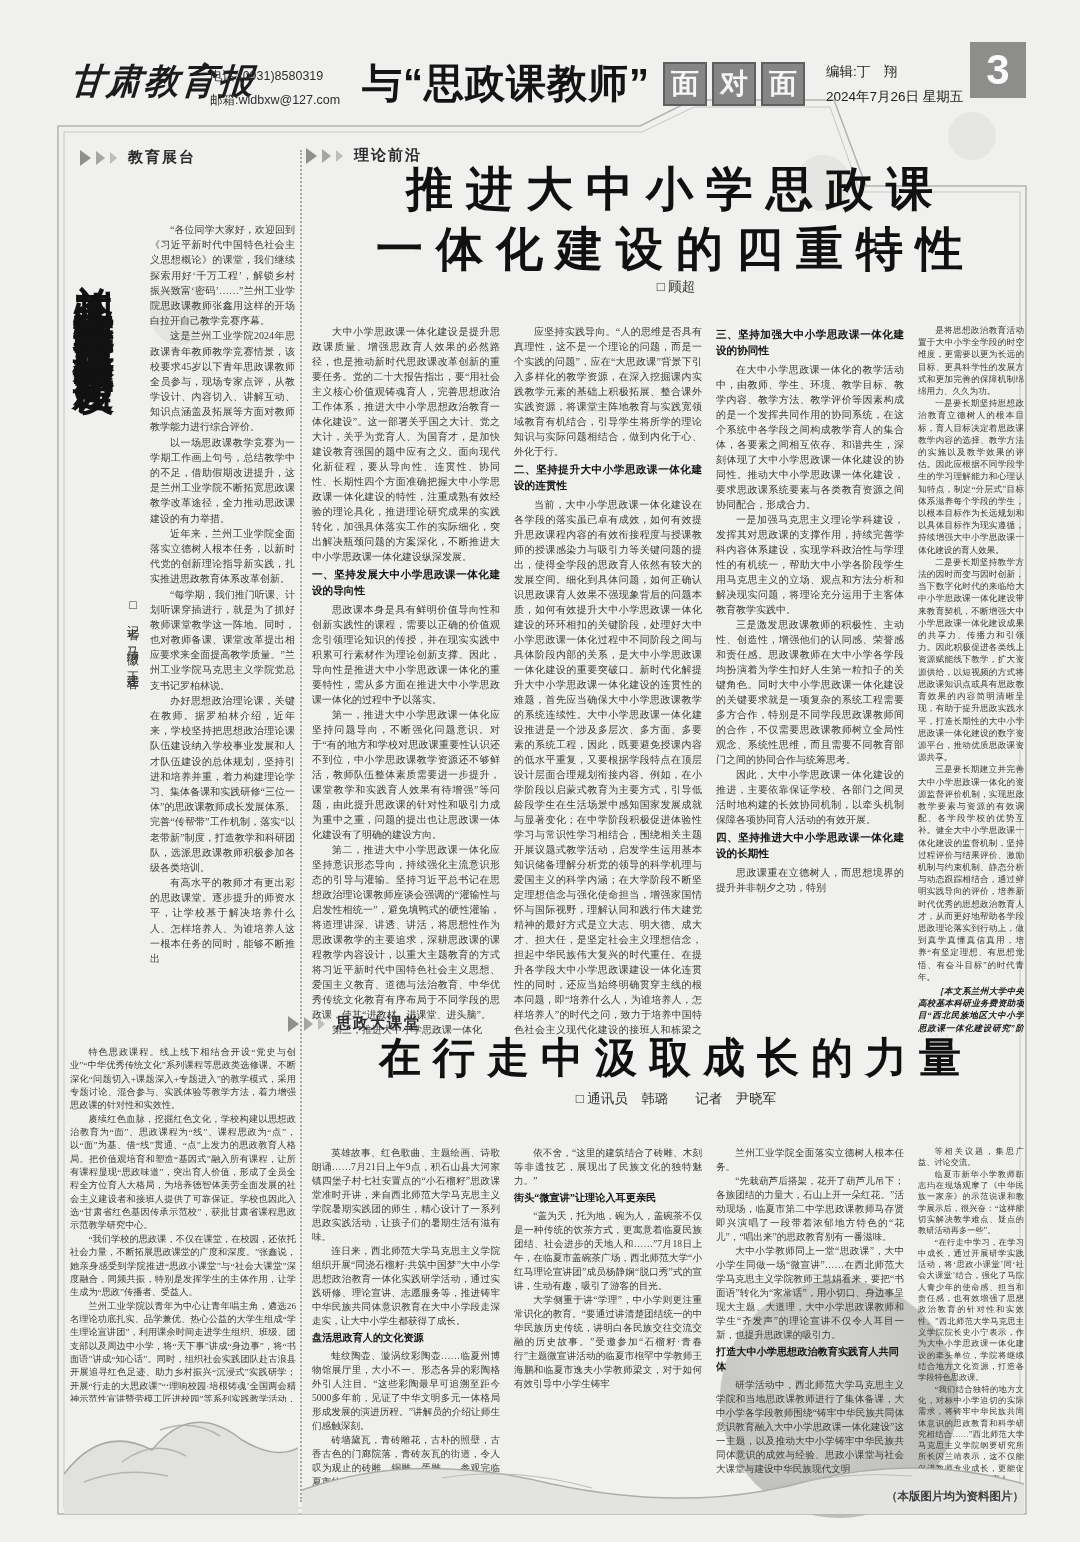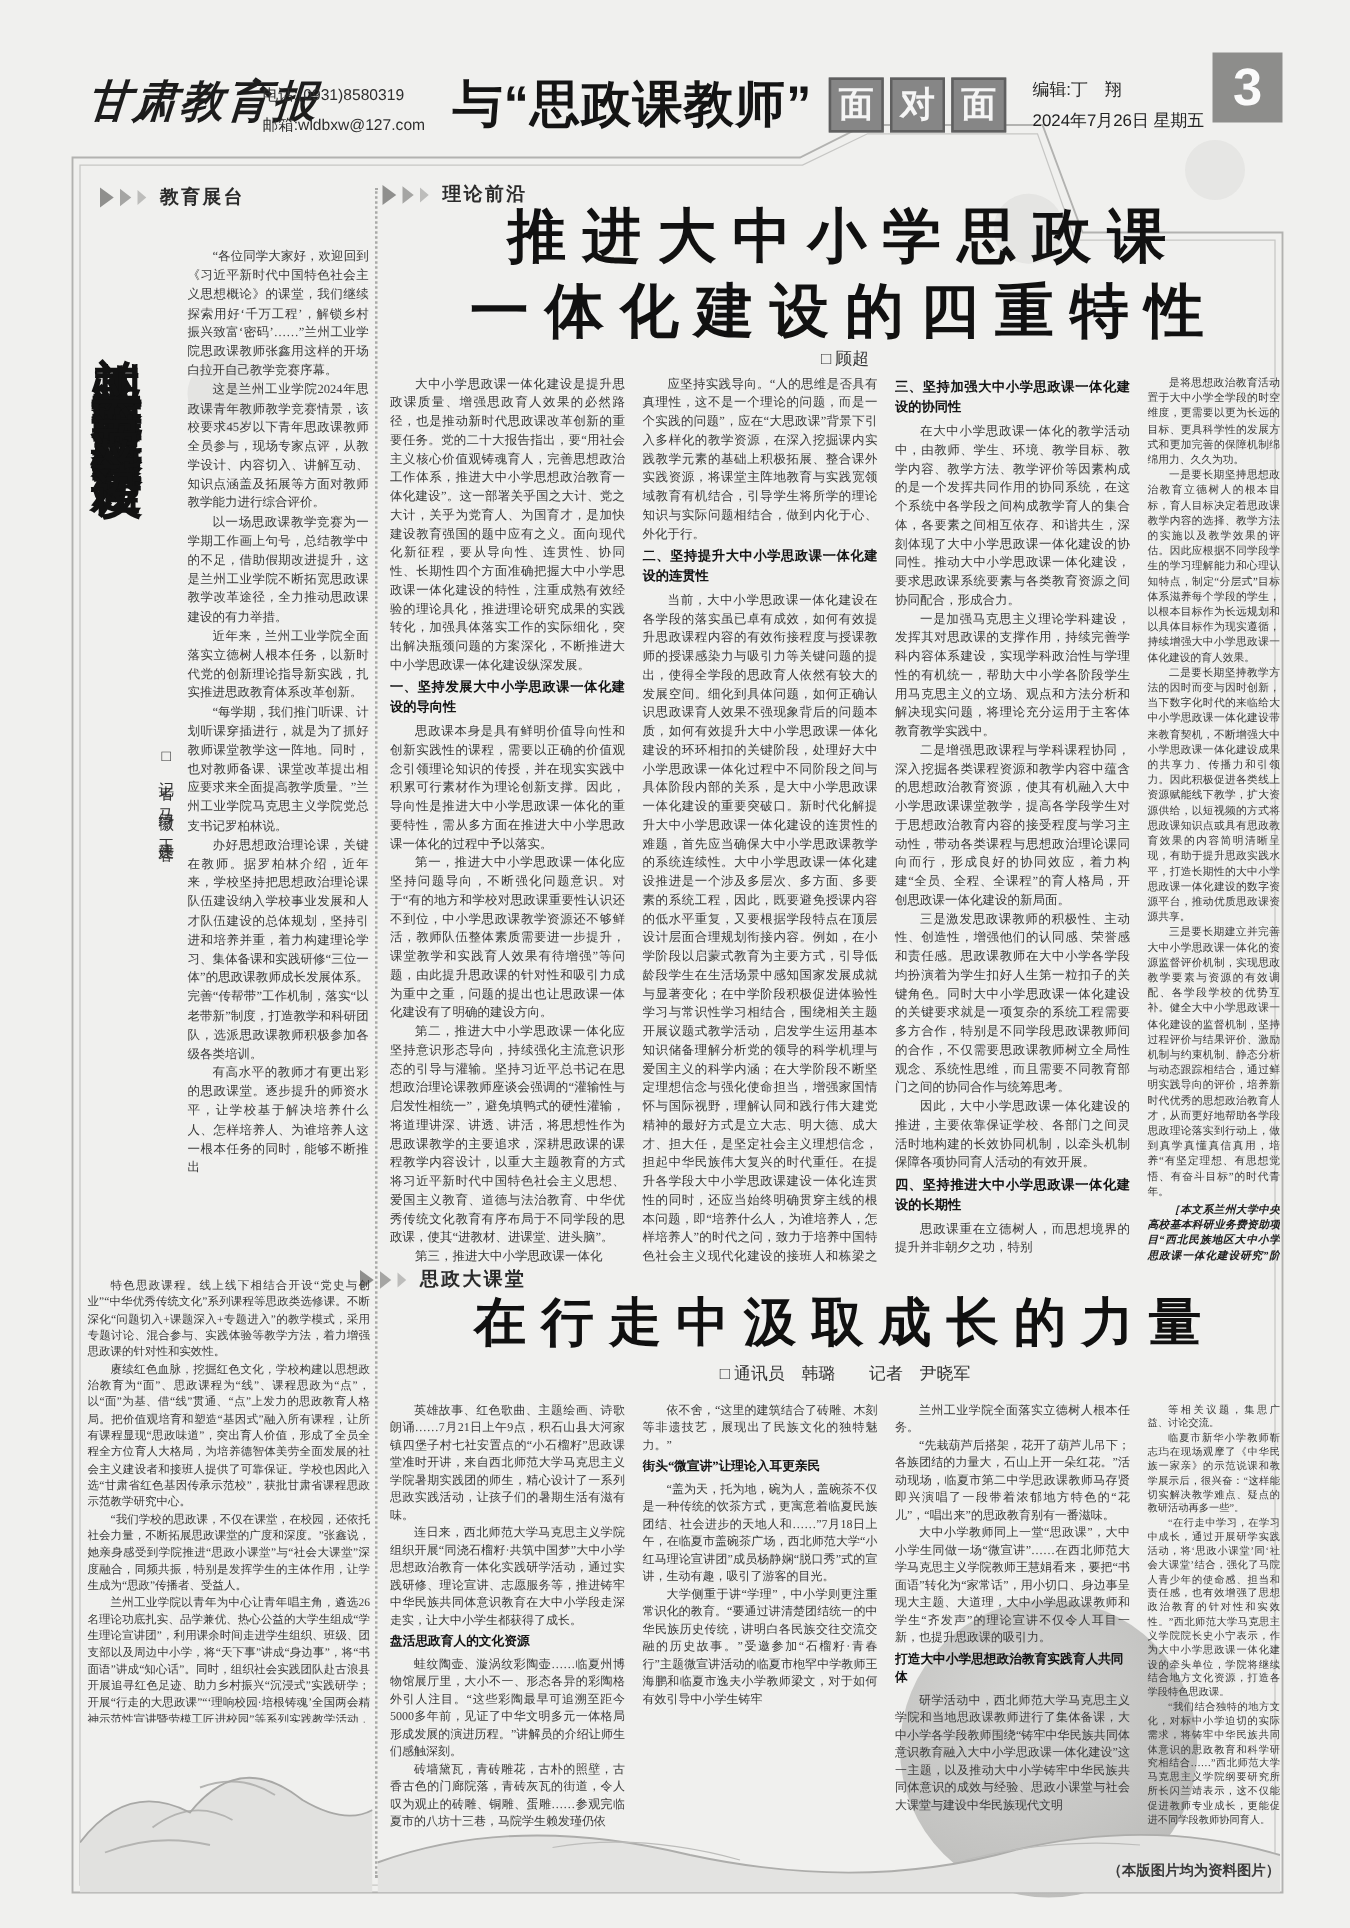--- a/index.html
+++ b/index.html
@@ -43,21 +43,21 @@
   .main-title{left:330px;width:692px;text-align:center;font-weight:900;color:#111;
     font-size:47px;letter-spacing:13px;font-family:"Liberation Serif",serif;}
   .byline{left:330px;width:692px;text-align:center;font-size:13.5px;color:#333;}
   .vtitle{left:68px;top:252px;height:800px;writing-mode:vertical-rl;text-orientation:upright;
     font-size:41px;font-weight:900;color:#121212;letter-spacing:5px;line-height:1.25;}
   .vbyline{left:124px;top:598px;height:250px;writing-mode:vertical-rl;text-orientation:upright;
     font-size:12.5px;color:#2e2e2e;letter-spacing:3px;}
   .bottom-title{left:330px;width:692px;text-align:center;font-weight:900;color:#101010;
     font-size:42px;letter-spacing:12px;}
   
-  .col{overflow:hidden;text-align:justify;}
+  .col{overflow:hidden;text-align:justify;margin-top:24px;}
   .col p.para{margin:0;text-indent:2em;}
   .col h4.subhead{margin:3px 0;font-size:1.06em;color:#141414;font-weight:bold;text-indent:0;}
   .col h4.centered{text-align:left;text-indent:0;}
   .col p.fund-note{margin:2px 0 0;font-style:italic;font-weight:bold;text-indent:2em;color:#222;}
   .ltext{left:150px;top:198px;width:145px;height:822px;font-size:10px;line-height:1.52;}
   .lwide{left:70px;top:1022px;width:226px;height:356px;font-size:9.2px;line-height:1.45;}
   .mc{top:300px;height:712px;font-size:10px;line-height:1.5;}
   .mc1{left:312px;width:188px;}
   .mc2{left:514px;width:188px;}
   .mc3{left:716px;width:188px;}
@@ -136,21 +136,20 @@
   </div>
 <div class="abs col mc mc2">
     <p class="para">应坚持实践导向。“人的思维是否具有真理性，这不是一个理论的问题，而是一个实践的问题”，应在“大思政课”背景下引入多样化的教学资源，在深入挖掘课内实践教学元素的基础上积极拓展、整合课外实践资源，将课堂主阵地教育与实践宽领域教育有机结合，引导学生将所学的理论知识与实际问题相结合，做到内化于心、外化于行。</p>
     <h4 class="subhead">二、坚持提升大中小学思政课一体化建设的连贯性</h4>
     <p class="para">当前，大中小学思政课一体化建设在各学段的落实虽已卓有成效，如何有效提升思政课程内容的有效衔接程度与授课教师的授课感染力与吸引力等关键问题的提出，使得全学段的思政育人依然有较大的发展空间。细化到具体问题，如何正确认识思政课育人效果不强现象背后的问题本质，如何有效提升大中小学思政课一体化建设的环环相扣的关键阶段，处理好大中小学思政课一体化过程中不同阶段之间与具体阶段内部的关系，是大中小学思政课一体化建设的重要突破口。新时代化解提升大中小学思政课一体化建设的连贯性的难题，首先应当确保大中小学思政课教学的系统连续性。大中小学思政课一体化建设推进是一个涉及多层次、多方面、多要素的系统工程，因此，既要避免授课内容的低水平重复，又要根据学段特点在顶层设计层面合理规划衔接内容。例如，在小学阶段以启蒙式教育为主要方式，引导低龄段学生在生活场景中感知国家发展成就与显著变化；在中学阶段积极促进体验性学习与常识性学习相结合，围绕相关主题开展议题式教学活动，启发学生运用基本知识储备理解分析党的领导的科学机理与爱国主义的科学内涵；在大学阶段不断坚定理想信念与强化使命担当，增强家国情怀与国际视野，理解认同和践行伟大建党精神的最好方式是立大志、明大德、成大才、担大任，是坚定社会主义理想信念，担起中华民族伟大复兴的时代重任。在提升各学段大中小学思政课建设一体化连贯性的同时，还应当始终明确贯穿主线的根本问题，即“培养什么人，为谁培养人，怎样培养人”的时代之问，致力于培养中国特色社会主义现代化建设的接班人和栋梁之材，培养担当民族复兴大任的时代新人。</p>
   </div>
 <div class="abs col mc mc3">
     <h4 class="subhead">三、坚持加强大中小学思政课一体化建设的协同性</h4>
     <p class="para">在大中小学思政课一体化的教学活动中，由教师、学生、环境、教学目标、教学内容、教学方法、教学评价等因素构成的是一个发挥共同作用的协同系统，在这个系统中各学段之间构成教学育人的集合体，各要素之间相互依存、和谐共生，深刻体现了大中小学思政课一体化建设的协同性。推动大中小学思政课一体化建设，要求思政课系统要素与各类教育资源之间协同配合，形成合力。</p>
     <p class="para">一是加强马克思主义理论学科建设，发挥其对思政课的支撑作用，持续完善学科内容体系建设，实现学科政治性与学理性的有机统一，帮助大中小学各阶段学生用马克思主义的立场、观点和方法分析和解决现实问题，将理论充分运用于主客体教育教学实践中。</p>
-    <p class="para">二是增强思政课程与学科课程协同，深入挖掘各类课程资源和教学内容中蕴含的思想政治教育资源，使其有机融入大中小学思政课课堂教学，提高各学段学生对于思想政治教育内容的接受程度与学习主动性，带动各类课程与思想政治理论课同向而行，形成良好的协同效应，着力构建“全员、全程、全课程”的育人格局，开创思政课一体化建设的新局面。</p>
     <p class="para">三是激发思政课教师的积极性、主动性、创造性，增强他们的认同感、荣誉感和责任感。思政课教师在大中小学各学段均扮演着为学生扣好人生第一粒扣子的关键角色。同时大中小学思政课一体化建设的关键要求就是一项复杂的系统工程需要多方合作，特别是不同学段思政课教师间的合作，不仅需要思政课教师树立全局性观念、系统性思维，而且需要不同教育部门之间的协同合作与统筹思考。</p>
     <p class="para">因此，大中小学思政课一体化建设的推进，主要依靠保证学校、各部门之间灵活时地构建的长效协同机制，以牵头机制保障各项协同育人活动的有效开展。</p>
     <h4 class="subhead">四、坚持推进大中小学思政课一体化建设的长期性</h4>
     <p class="para">思政课重在立德树人，而思想境界的提升并非朝夕之功，特别</p>
   </div>
 <div class="abs col mc mc4">
     <p class="para">是将思想政治教育活动置于大中小学全学段的时空维度，更需要以更为长远的目标、更具科学性的发展方式和更加完善的保障机制绵绵用力、久久为功。</p>
     <p class="para">一是要长期坚持思想政治教育立德树人的根本目标，育人目标决定着思政课教学内容的选择、教学方法的实施以及教学效果的评估。因此应根据不同学段学生的学习理解能力和心理认知特点，制定“分层式”目标体系滋养每个学段的学生，以根本目标作为长远规划和以具体目标作为现实遵循，持续增强大中小学思政课一体化建设的育人效果。</p>
     <p class="para">二是要长期坚持教学方法的因时而变与因时创新，当下数字化时代的来临给大中小学思政课一体化建设带来教育契机，不断增强大中小学思政课一体化建设成果的共享力、传播力和引领力。因此积极促进各类线上资源赋能线下教学，扩大资源供给，以短视频的方式将思政课知识点或具有思政教育效果的内容简明清晰呈现，有助于提升思政实践水平，打造长期性的大中小学思政课一体化建设的数字资源平台，推动优质思政课资源共享。</p>
     <p class="para">三是要长期建立并完善大中小学思政课一体化的资源监督评价机制，实现思政教学要素与资源的有效调配、各学段学校的优势互补。健全大中小学思政课一体化建设的监督机制，坚持过程评价与结果评价、激励机制与约束机制、静态分析与动态跟踪相结合，通过鲜明实践导向的评价，培养新时代优秀的思想政治教育人才，从而更好地帮助各学段思政理论落实到行动上，做到真学真懂真信真用，培养“有坚定理想、有思想觉悟、有奋斗目标”的时代青年。</p>

